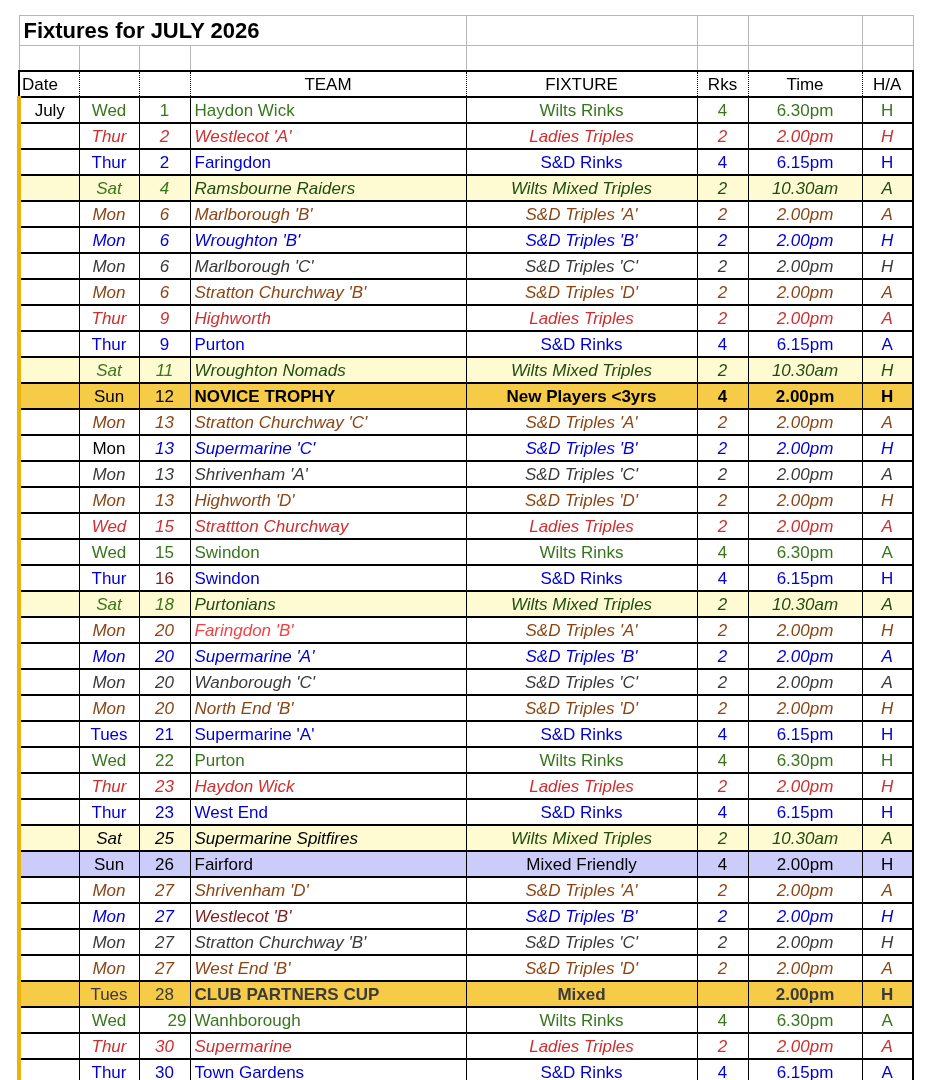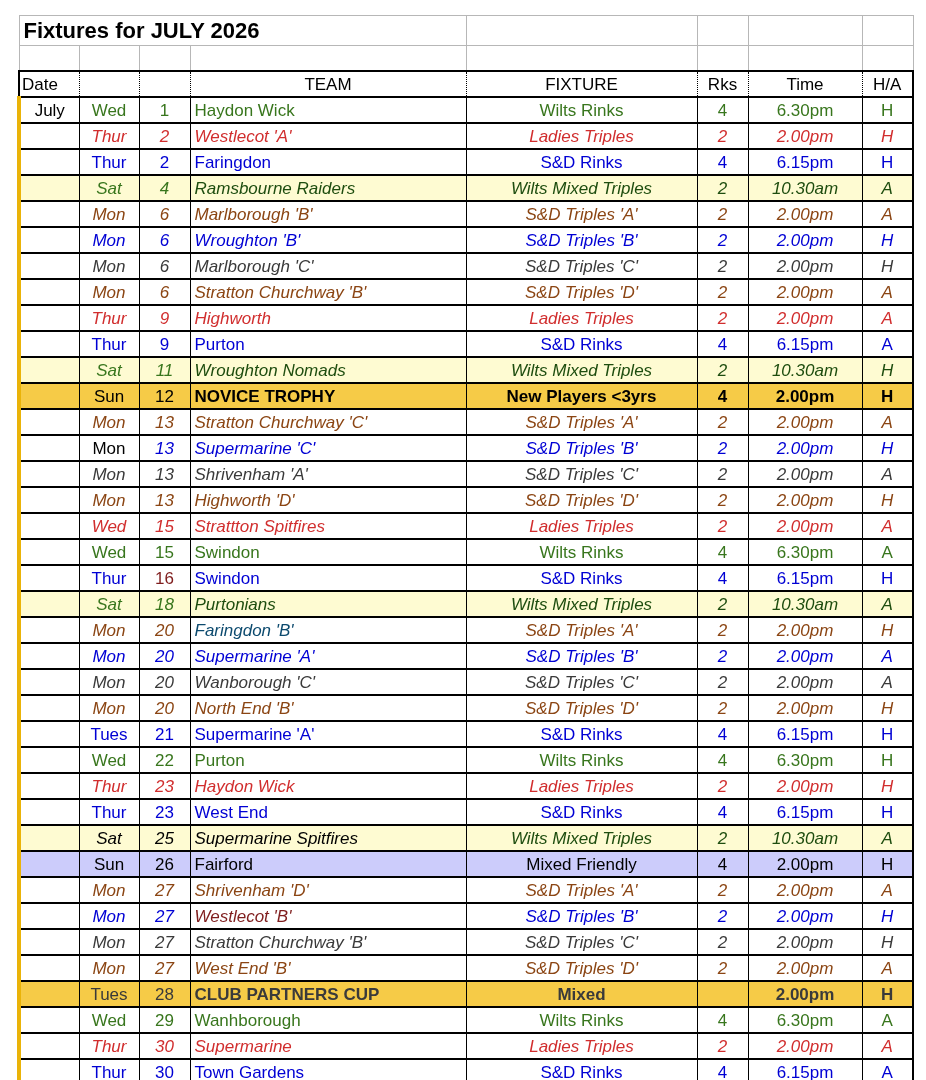--- a/index.html
+++ b/index.html
@@ -223,21 +223,21 @@
         <td class="team it" style="color: rgb(139, 69, 19);">Highworth 'D'</td>
         <td class="fixture it" style="color: rgb(139, 69, 19);">S&amp;D Triples 'D'</td>
         <td class="rinks it" style="color: rgb(139, 69, 19);">2</td>
         <td class="time it" style="color: rgb(139, 69, 19);">2.00pm</td>
         <td class="ha it" style="color: rgb(139, 69, 19);">H</td>
       </tr>
       <tr class="r-data">
         <td class="date" style="color: rgb(0, 0, 0);"></td>
         <td class="day it" style="color: rgb(209, 46, 46);">Wed</td>
         <td class="num it" style="color: rgb(209, 46, 46);">15</td>
-        <td class="team it" style="color: rgb(209, 46, 46);">Strattton Spitfires</td>
+        <td class="team it" style="color: rgb(209, 46, 46);">Strattton Churchway</td>
         <td class="fixture it" style="color: rgb(209, 46, 46);">Ladies Triples</td>
         <td class="rinks it" style="color: rgb(209, 46, 46);">2</td>
         <td class="time it" style="color: rgb(209, 46, 46);">2.00pm</td>
         <td class="ha it" style="color: rgb(209, 46, 46);">A</td>
       </tr>
       <tr class="r-data">
         <td class="date" style="color: rgb(0, 0, 0);"></td>
         <td class="day" style="color: rgb(56, 118, 29);">Wed</td>
         <td class="num" style="color: rgb(56, 118, 29);">15</td>
         <td class="team" style="color: rgb(56, 118, 29);">Swindon</td>
@@ -263,21 +263,21 @@
         <td class="team it" style="color: rgb(30, 77, 15); background: rgb(254, 251, 210);">Purtonians</td>
         <td class="fixture it" style="color: rgb(30, 77, 15); background: rgb(254, 251, 210);">Wilts Mixed Triples</td>
         <td class="rinks it" style="color: rgb(30, 77, 15); background: rgb(254, 251, 210);">2</td>
         <td class="time it" style="color: rgb(30, 77, 15); background: rgb(254, 251, 210);">10.30am</td>
         <td class="ha it" style="color: rgb(30, 77, 15); background: rgb(254, 251, 210);">A</td>
       </tr>
       <tr class="r-data">
         <td class="date" style="color: rgb(0, 0, 0);"></td>
         <td class="day it" style="color: rgb(139, 69, 19);">Mon</td>
         <td class="num it" style="color: rgb(139, 69, 19);">20</td>
-        <td class="team it" style="color: #0c4a6e;">Faringdon 'B'</td>
+        <td class="team it" style="color: #ef4444;">Faringdon 'B'</td>
         <td class="fixture it" style="color: rgb(139, 69, 19);">S&amp;D Triples 'A'</td>
         <td class="rinks it" style="color: rgb(139, 69, 19);">2</td>
         <td class="time it" style="color: rgb(139, 69, 19);">2.00pm</td>
         <td class="ha it" style="color: rgb(139, 69, 19);">H</td>
       </tr>
       <tr class="r-data">
         <td class="date" style="color: rgb(0, 0, 0);"></td>
         <td class="day it" style="color: rgb(0, 0, 212);">Mon</td>
         <td class="num it" style="color: rgb(0, 0, 212);">20</td>
         <td class="team it" style="color: rgb(0, 0, 212);">Supermarine 'A'</td>
@@ -412,21 +412,21 @@
         <td class="num" style="color: rgb(58, 58, 58); background: rgb(246, 203, 71); margin-top: 31px;">28</td>
         <td class="team bd" style="color: rgb(58, 58, 58); background: rgb(246, 203, 71);">CLUB PARTNERS CUP</td>
         <td class="fixture bd" style="color: rgb(58, 58, 58); background: rgb(246, 203, 71);">Mixed</td>
         <td class="rinks" style="color: rgb(58, 58, 58); background: rgb(246, 203, 71);"></td>
         <td class="time bd" style="color: rgb(58, 58, 58); background: rgb(246, 203, 71);">2.00pm</td>
         <td class="ha bd" style="color: rgb(58, 58, 58); background: rgb(246, 203, 71);">H</td>
       </tr>
       <tr class="r-data">
         <td class="date" style="color: rgb(0, 0, 0);"></td>
         <td class="day" style="color: rgb(56, 118, 29);">Wed</td>
-        <td class="num" style="color: rgb(56, 118, 29);">29</td>
+        <td class="num" style="color: rgb(56, 118, 29); text-align: right;">29</td>
         <td class="team" style="color: rgb(56, 118, 29);">Wanhborough</td>
         <td class="fixture" style="color: rgb(56, 118, 29);">Wilts Rinks</td>
         <td class="rinks" style="color: rgb(56, 118, 29);">4</td>
         <td class="time" style="color: rgb(56, 118, 29);">6.30pm</td>
         <td class="ha" style="color: rgb(56, 118, 29);">A</td>
       </tr>
       <tr class="r-data">
         <td class="date" style="color: rgb(0, 0, 0);"></td>
         <td class="day it" style="color: rgb(209, 46, 46);">Thur</td>
         <td class="num it" style="color: rgb(209, 46, 46);">30</td>

